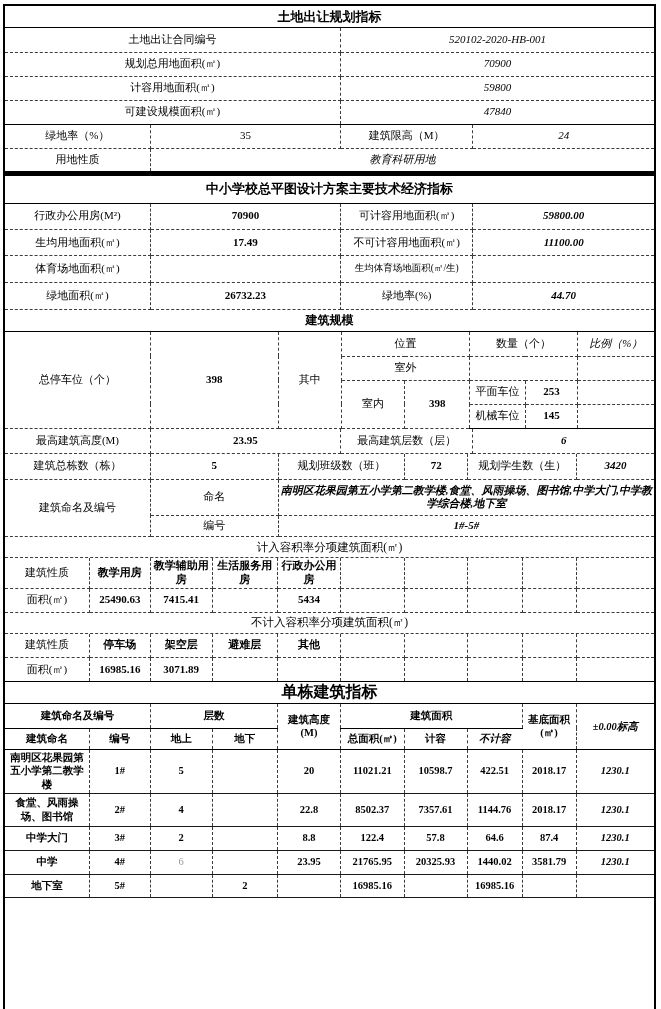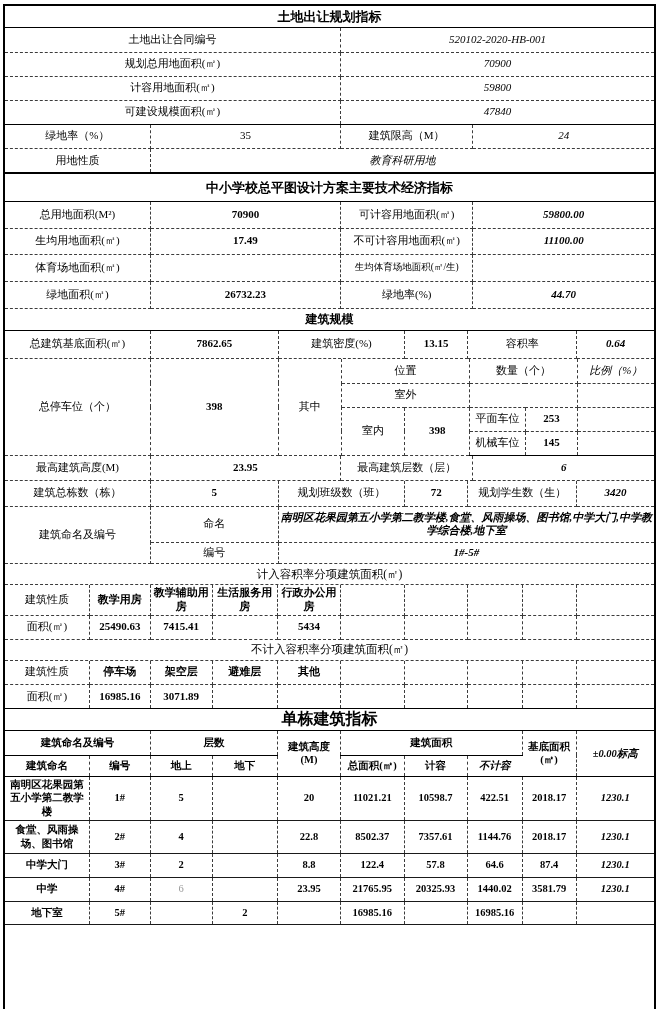--- a/index.html
+++ b/index.html
@@ -6,21 +6,21 @@
   .page{position:relative;width:661px;height:1009px;background:#fff;overflow:hidden;
         font-family:"Liberation Serif","DejaVu Serif",serif;color:#000;}
   .doc{position:absolute;left:3px;top:4px;width:649px;height:1005px;
        border:2px solid #000;border-bottom:none;background:#fff;}
   table{width:100%;border-collapse:collapse;table-layout:fixed;}
   td{border-right:1px dashed #3c3c3c;border-bottom:1px dashed #3c3c3c;
      text-align:center;vertical-align:middle;font-size:11px;line-height:1.25;
      padding:1px 2px;overflow:hidden;word-break:break-all;}
   td:last-child{border-right:none;font-style:italic;}
   tr.solid td{border-bottom:1.4px solid #000;}
-  tr.solid2 td{border-bottom:2px solid #000000;margin-left:36px;}
+  tr.solid2 td{border-bottom:5px solid #000000;margin-left:36px;}
   .sect-title{border-bottom:1.4px solid #000;display:flex;align-items:center;justify-content:center;
               font-weight:bold;font-size:13px;}
   .sect-title.plain{font-weight:normal;font-size:11.5px;border-bottom:1px dashed #3c3c3c;}
   .b{font-weight:bold;}
   .sm{font-size:9.5px;}
   .gray{color:#9a9a9a;}
   .singletbl td{border-bottom:1px solid #1a1a1a;}
   .singletbl tr.hdr td{border-bottom:1.2px solid #000;font-weight:bold;}
   .singletbl td{font-size:10.5px;}
 </style>
@@ -88,21 +88,21 @@
 
   <table>
     <colgroup>
           <col style="width:22.4%">
           <col style="width:29.3%">
           <col style="width:20.4%">
           <col>
         </colgroup>
     <tbody>
           <tr style="height:26px">
-      <td>总用地面积(M²)</td>
+      <td>行政办公用房(M²)</td>
       <td class="b">70900</td>
       <td>可计容用地面积(㎡)</td>
       <td class="b">59800.00</td>
     </tr>
     <tr style="height:26px">
       <td>生均用地面积(㎡)</td>
       <td class="b">17.49</td>
       <td>不可计容用地面积(㎡)</td>
       <td class="b">11100.00</td>
     </tr>
@@ -123,40 +123,20 @@
 
   <div class="sect-title" style="height:21px;font-size:12px">建筑规模</div>
   <table>
     <colgroup>
           <col style="width:22.4%">
           <col style="width:29.3%">
           <col style="width:20.4%">
           <col>
         </colgroup>
     <tbody>
-  </tbody>
-      </table>
-  <table>
-    <colgroup>
-          <col style="width:22.4%">
-          <col style="width:19.7%">
-          <col style="width:19.5%">
-          <col style="width:9.7%">
-          <col style="width:16.8%">
-          <col>
-        </colgroup>
-    <tbody>
-          <tr style="height:28px">
-      <td>总建筑基底面积(㎡)</td>
-      <td class="b">7862.65</td>
-      <td>建筑密度(%)</td>
-      <td class="b">13.15</td>
-      <td>容积率</td>
-      <td class="b">0.64</td>
-    </tr>
   </tbody>
       </table>
 
   <table>
     <colgroup>
           <col style="width:22.4%">
           <col style="width:19.7%">
           <col style="width:9.7%">
           <col style="width:9.8%">
           <col style="width:10.0%">

